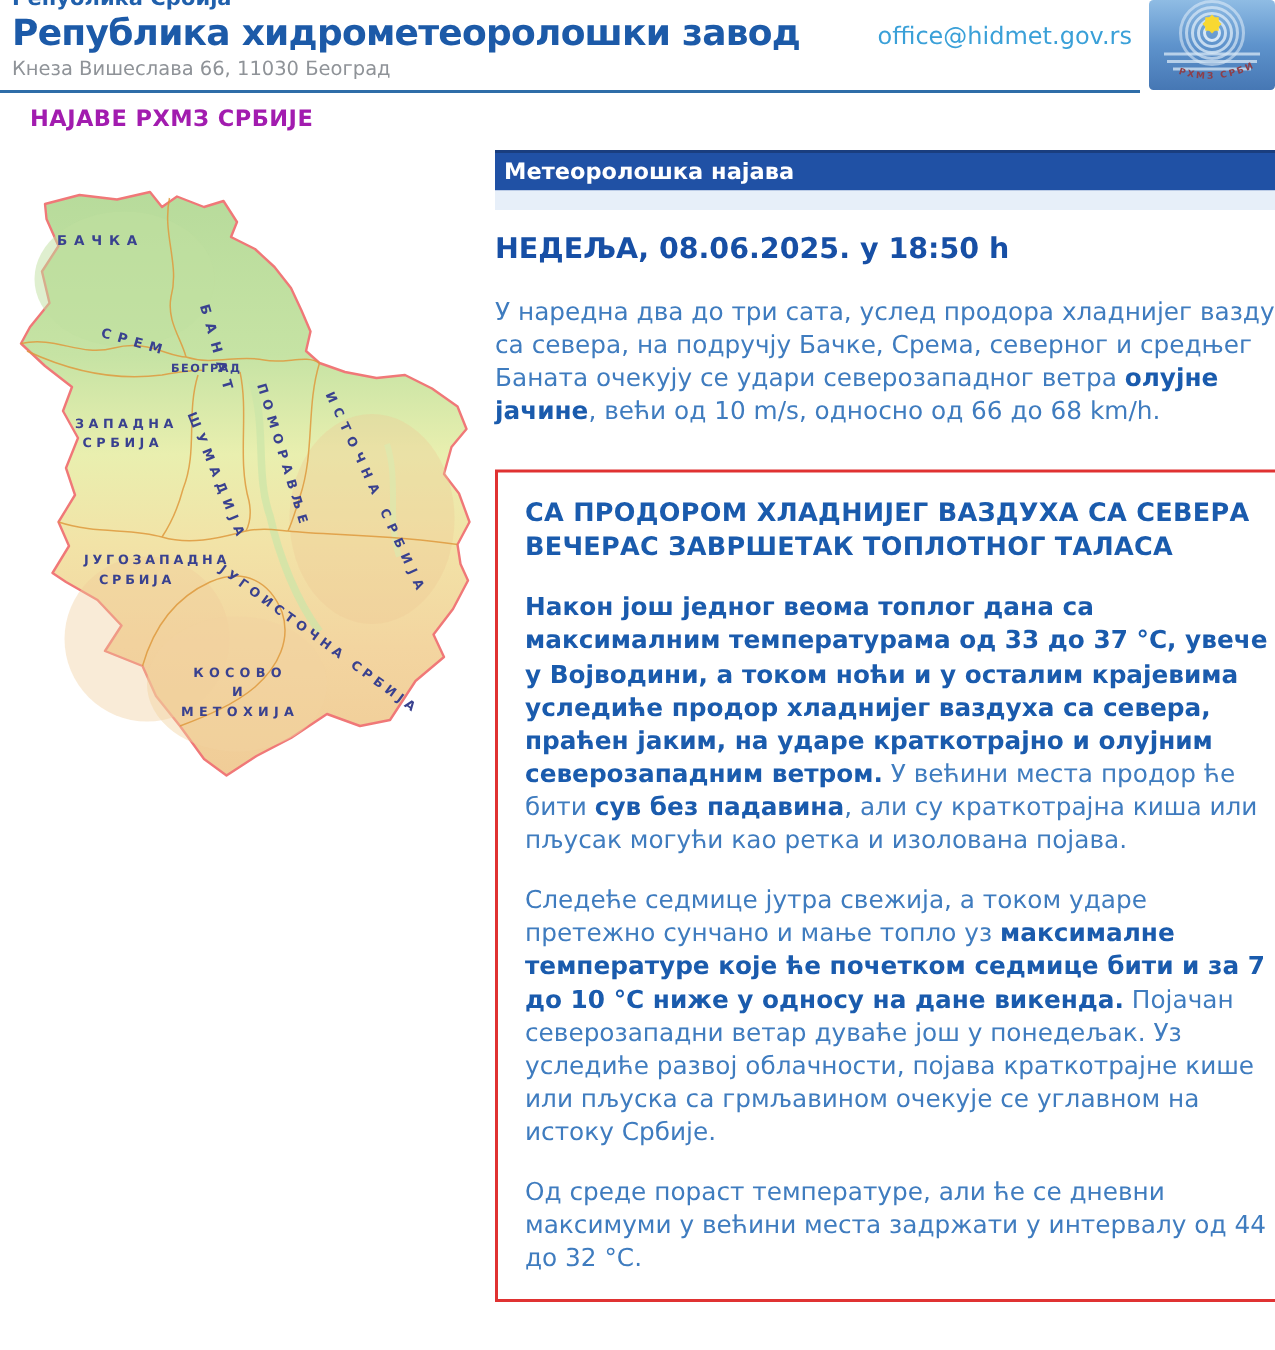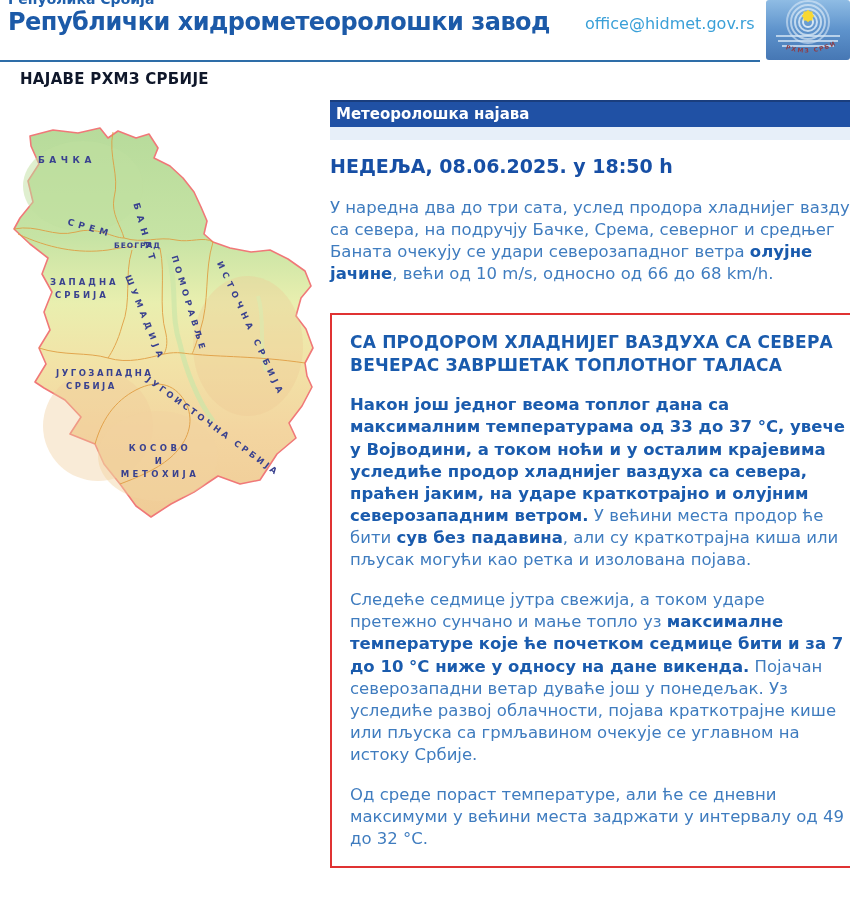--- a/index.html
+++ b/index.html
@@ -10,21 +10,21 @@
   
   .hdr { position:absolute; left:0; top:0; width:850px; height:63px; }
   .hdr-country { position:absolute; left:8px; top:-9px; font-size:14px; font-weight:bold; color:#2060AC; }
   .hdr-title { position:absolute; left:8px; top:8px; font-size:24px; font-weight:bold; color:#1C5AA8; letter-spacing:-0.5px; }
   .hdr-addr { position:absolute; left:8px; top:39px; font-size:13px; color:#8f9398; }
   .hdr-email { position:absolute; left:585px; top:14px; font-size:16px; color:#3AA0D8; text-decoration:none; cursor:pointer;text-align:right; }
   .hdr-rule { position:absolute; left:0; top:60px; width:760px; height:2px; background:#2E6DA8; }
   .hdr-logo { position:absolute; left:766px; top:0; width:84px; height:60px; }
 
   
-  .section-title { position:absolute; left:20px; top:70px; font-size:15px; font-weight:bold; color:#0f172a; letter-spacing:0.3px; }
+  .section-title { position:absolute; left:20px; top:70px; font-size:15px; font-weight:bold; color:#a21caf; letter-spacing:0.3px; }
 
   
   .map-wrap { position:absolute; left:8px; top:125px; width:312px; height:402px; }
   .map-wrap svg { width:100%; height:100%; display:block; }
   .map-label { font-weight:bold; fill:#39418F; }
 
   
   .content { position:absolute; left:330px; top:100px; width:545px; }
   .bar { background:#2051A5; border-top:2px solid #1A3E7E; color:#ffffff; font-size:15px; font-weight:bold; padding:3px 6px 4px 6px; }
   .bar-sub { height:13px; background:#E7EFF9; }
@@ -36,21 +36,22 @@
   .warn p { font-size:16.5px; line-height:1.34; color:#3F7CBF; margin-bottom:18px; }
   .warn p:last-child { margin-bottom:2px; }
 </style>
 </head>
 <body>
 
 <div class="page">
 
   <div class="hdr">
     <div class="hdr-country">Република Србија</div>
-    <div class="hdr-title">Републички хидрометеоролошки завод</div>
+    <div class="hdr-title">Република хидрометеоролошки завод</div>
+    <div class="hdr-addr">Кнеза Вишеслава 66, 11030 Београд</div>
     <a class="hdr-email">office@hidmet.gov.rs</a>
     <div class="hdr-rule"></div>
 
     <div class="hdr-logo">
       <svg viewBox="0 0 84 60">
         <defs>
           <linearGradient id="logobg" x1="0" y1="0" x2="0" y2="1">
             <stop offset="0" stop-color="#8FBCE4"></stop>
             <stop offset="0.5" stop-color="#5E93CC"></stop>
             <stop offset="1" stop-color="#4677B4"></stop>
@@ -157,17 +158,17 @@
     <div class="bar-sub"></div>
 
     <h2 class="date-line">НЕДЕЉА, 08.06.2025. у 18:50 h</h2>
 
     <p class="lead"><span>У наредна два до три сата, услед продора хладнијег ваздуха са севера, на подручју Бачке, Срема, северног и средњег Баната очекују се удари северозападног ветра </span><b>олујне јачине</b><span>, већи од 10 m/s, односно од 66 до 68 km/h.</span></p>
 
     <div class="warn">
       <h3>СА ПРОДОРОМ ХЛАДНИЈЕГ ВАЗДУХА СА СЕВЕРА ВЕЧЕРАС ЗАВРШЕТАК ТОПЛОТНОГ ТАЛАСА</h3>
       <p><b>Након још једног веома топлог дана са максималним температурама од 33 до 37 °C, увече у Војводини, а током ноћи и у осталим крајевима уследиће продор хладнијег ваздуха са севера, праћен јаким, на ударе краткотрајно и олујним северозападним ветром.</b><span> У већини места продор ће бити </span><b>сув без падавина</b><span>, али су краткотрајна киша или пљусак могући као ретка и изолована појава.</span></p>
       <p><span>Следеће седмице јутра свежија, а током ударе претежно сунчано и мање топло уз </span><b>максималне температуре које ће почетком седмице бити и за 7 до 10 °C ниже у односу на дане викенда.</b><span> Појачан северозападни ветар дуваће још у понедељак. Уз уследиће развој облачности, појава краткотрајне кише или пљуска са грмљавином очекује се углавном на истоку Србије.</span></p>
-      <p><span>Од среде пораст температуре, али ће се дневни максимуми у већини места задржати у интервалу од 49 до 32 °C.</span></p>
+      <p><span>Од среде пораст температуре, али ће се дневни максимуми у већини места задржати у интервалу од 44 до 32 °C.</span></p>
     </div>
   </div>
 
 </div>
 
 </body></html>

